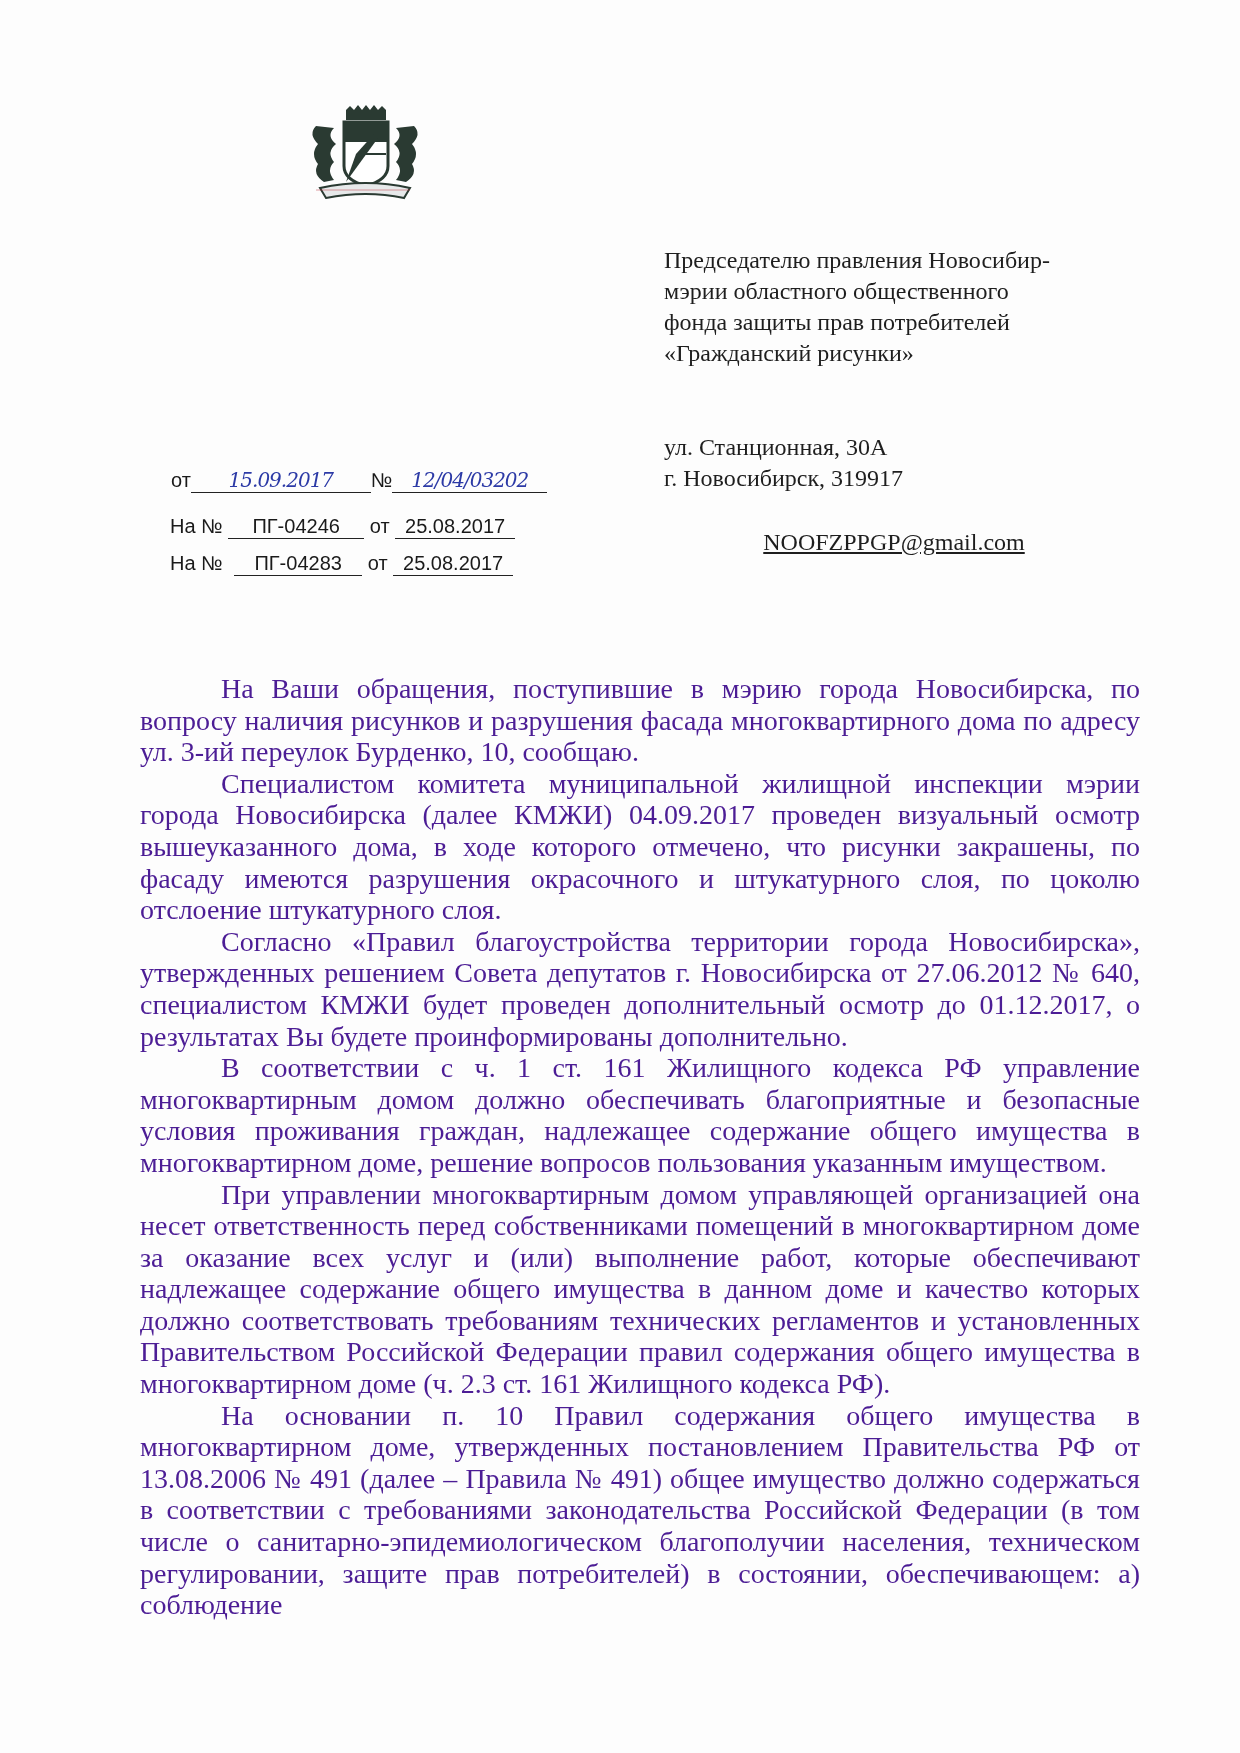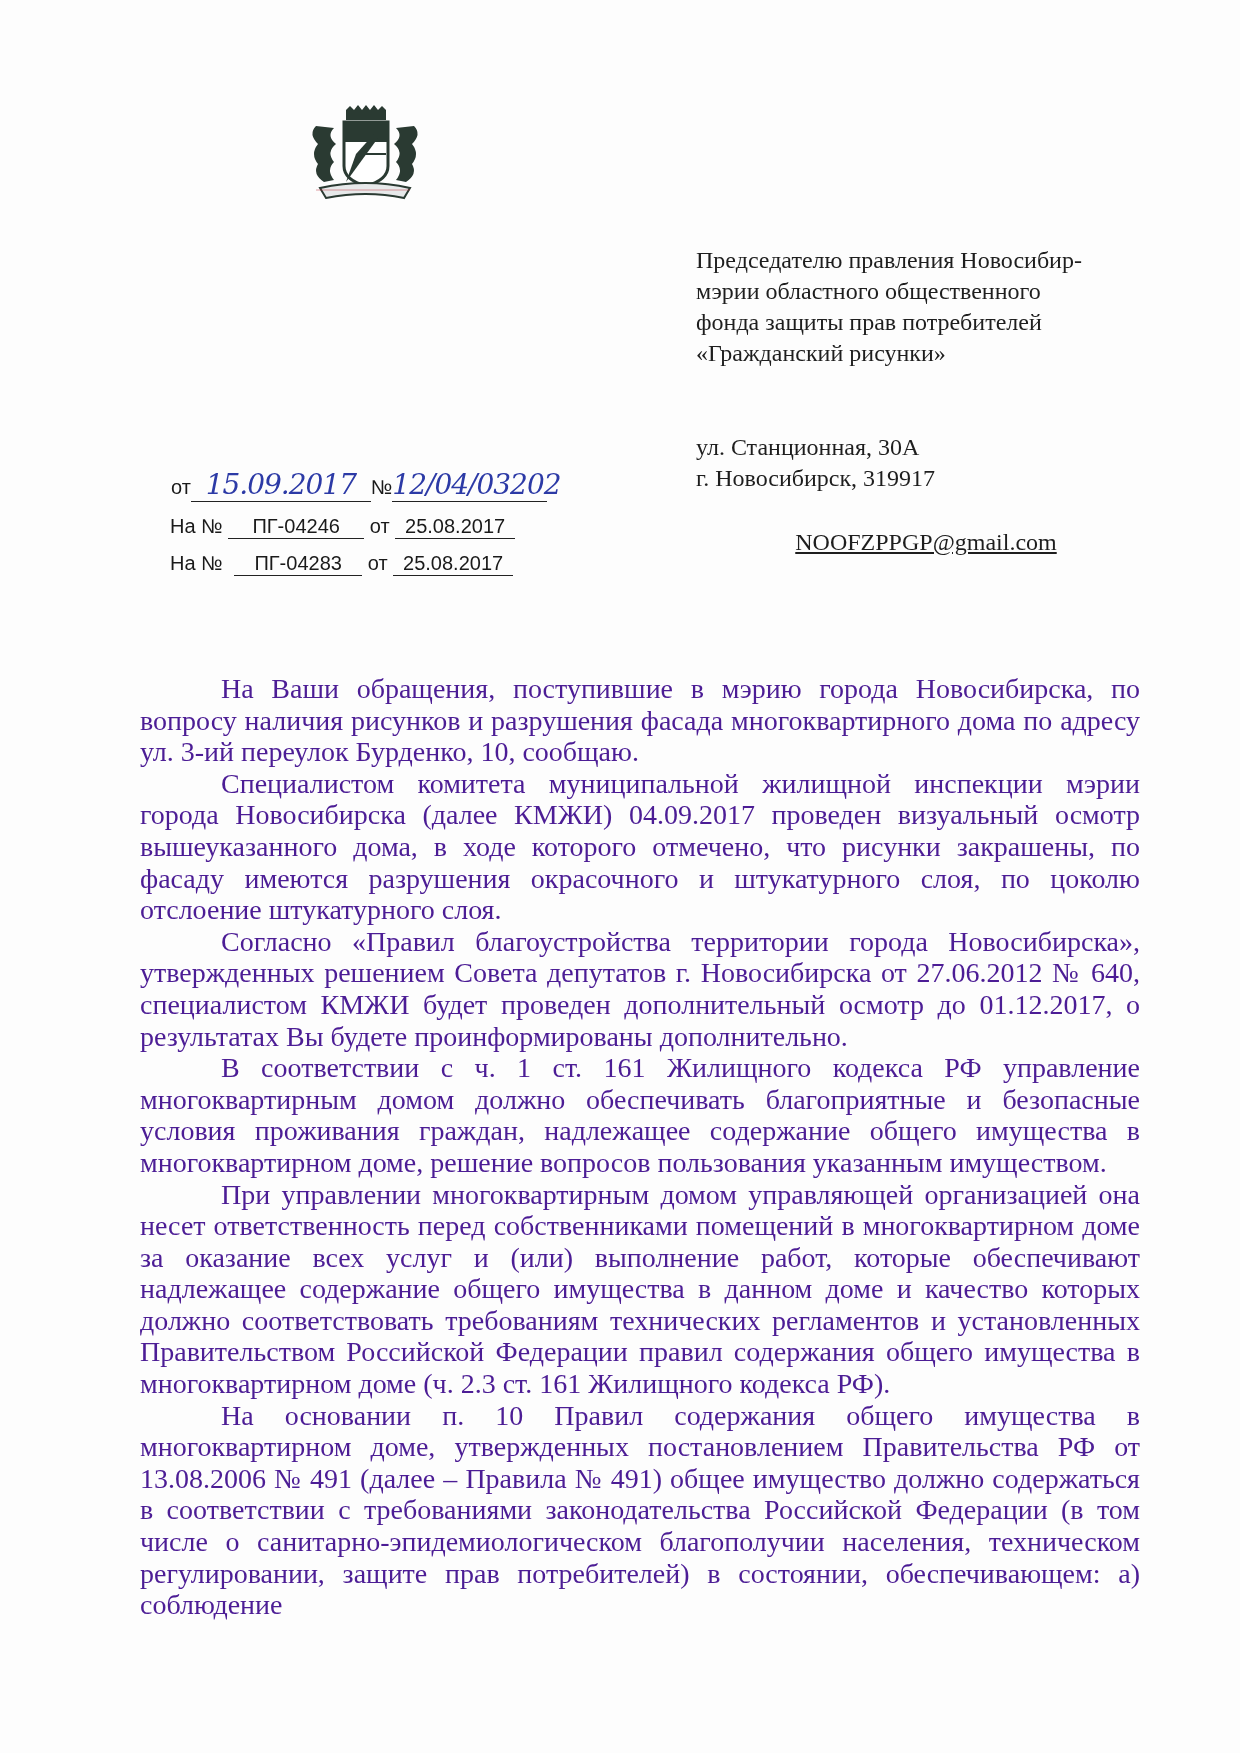--- a/index.html
+++ b/index.html
@@ -9,27 +9,27 @@
   
   .crest { position: absolute; left: 296px; top: 104px; width: 138px; height: 100px; }
   .hdr-left { position: absolute; left: 150px; top: 205px; width: 460px; text-align: center; }
   .mayor { font-family: "Liberation Serif", serif; font-weight: bold; font-size: 29px; letter-spacing: 9px; line-height: 34px; margin-left: 10px; }
   .city { font-family: "Liberation Serif", serif; font-weight: bold; font-size: 25px; line-height: 30px; }
   .committee { font-family: "Liberation Serif", serif; font-size: 27px; line-height: 30px; }
   .addr { font-family: "Liberation Sans", sans-serif; font-size: 18px; line-height: 23px; }
 
   .ref-row { position: absolute; left: 170px; font-family: "Liberation Sans", sans-serif; font-size: 20px; white-space: nowrap; }
   .ref-row .field { display: inline-block; border-bottom: 1.5px solid #222; text-align: center; }
-  .hand { font-family: "DejaVu Serif", serif; font-style: italic; color: #2c3aa6; font-size: 28px; letter-spacing: -1px; }
+  .hand { font-family: "DejaVu Serif", serif; font-style: italic; color: #2c3aa6; font-size: 20px; letter-spacing: -1px; }
   .row1 { top: 468px; }
   .row2 { top: 515px; }
   .row3 { top: 552px; }
 
   
-  .recipient { position: absolute; left: 696px; top: 245px; width: 460px; font-family: "Liberation Serif", serif; font-size: 24px; line-height: 31px; color: #1e1e1e; }
+  .recipient { position: absolute; left: 664px; top: 245px; width: 460px; font-family: "Liberation Serif", serif; font-size: 24px; line-height: 31px; color: #1e1e1e; }
   .recipient .gap { height: 30px; }
   .recipient .gap2 { height: 33px; }
   .email { text-decoration: underline; text-align: center; }
 
   
   .body-text { position: absolute; left: 140px; top: 673px; width: 1000px; font-family: "Liberation Serif", serif; font-size: 28px; line-height: 31.6px; text-align: justify; color: #4c1d95; }
   .body-text p { margin: 0; text-indent: 81px; }
 </style>
 </head>
 <body>

